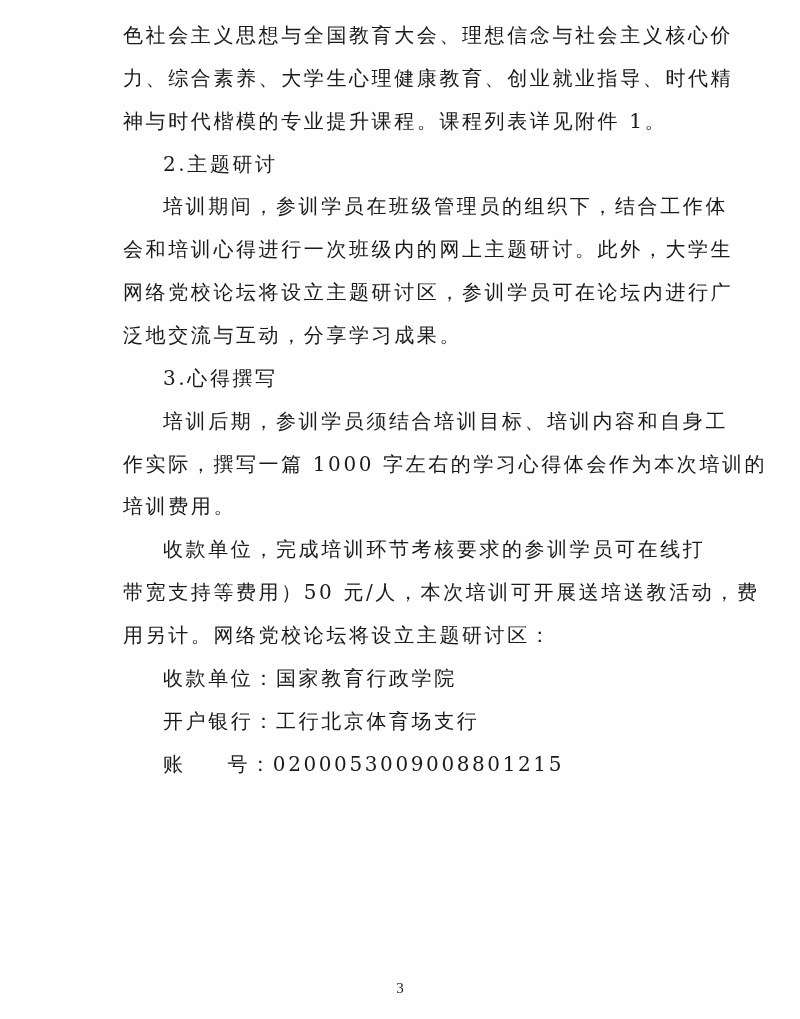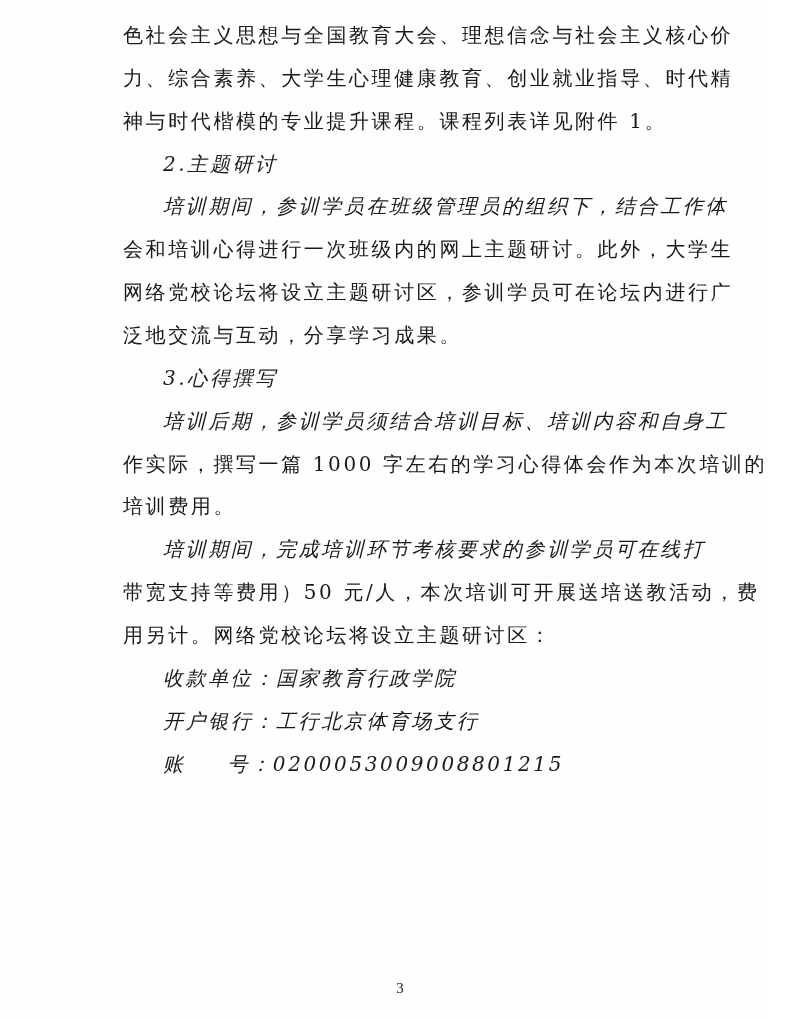--- a/index.html
+++ b/index.html
@@ -10,21 +10,21 @@
   .content {
     position: absolute; left: 123px; top: 14px; width: 560px;
     font-family: "DejaVu Serif", "Liberation Serif", serif;
     font-size: 20px; color: #1a1a1a;
     line-height: 42.86px;
   }
   .line {
     display: block; white-space: nowrap; height: 42.86px;
     letter-spacing: 2.6px;
   }
-  .indent { padding-left: 40px; font-style: italic; }
+  .indent { padding-left: 40px; }
   .heading-bold {
     font-family: "DejaVu Sans", "Liberation Sans", sans-serif;
     font-weight: bold; letter-spacing: 1px;
   }
   .acct-label-gap { display: inline-block; width: 42px; }
   .page-number {
     position: absolute; left: 392px; top: 980px; width: 16px; text-align: center;
     font-family: "Liberation Serif", serif; font-size: 15px; color: #222;
   }
 </style>
@@ -49,21 +49,21 @@
     </div>
 
     <span class="line indent">3.心得撰写</span>
     <div>
       <span class="line indent">培训后期，参训学员须结合培训目标、培训内容和自身工</span>
       <span class="line">作实际，撰写一篇 1000 字左右的学习心得体会作为本次培训的</span>
       <span class="line">培训费用。</span>
     </div>
 
     <div>
-      <span class="line indent">培训期间，完成培训环节考核要求的参训学员可在线打</span>
+      <span class="line indent">收款单位，完成培训环节考核要求的参训学员可在线打</span>
     </div>
 
     <div>
       <span class="line">带宽支持等费用）50 元/人，本次培训可开展送培送教活动，费</span>
       <span class="line">用另计。网络党校论坛将设立主题研讨区：</span>
     </div>
 
     <div>
       <span class="line indent">
         <span>收款单位：</span><span>国家教育行政学院</span>

